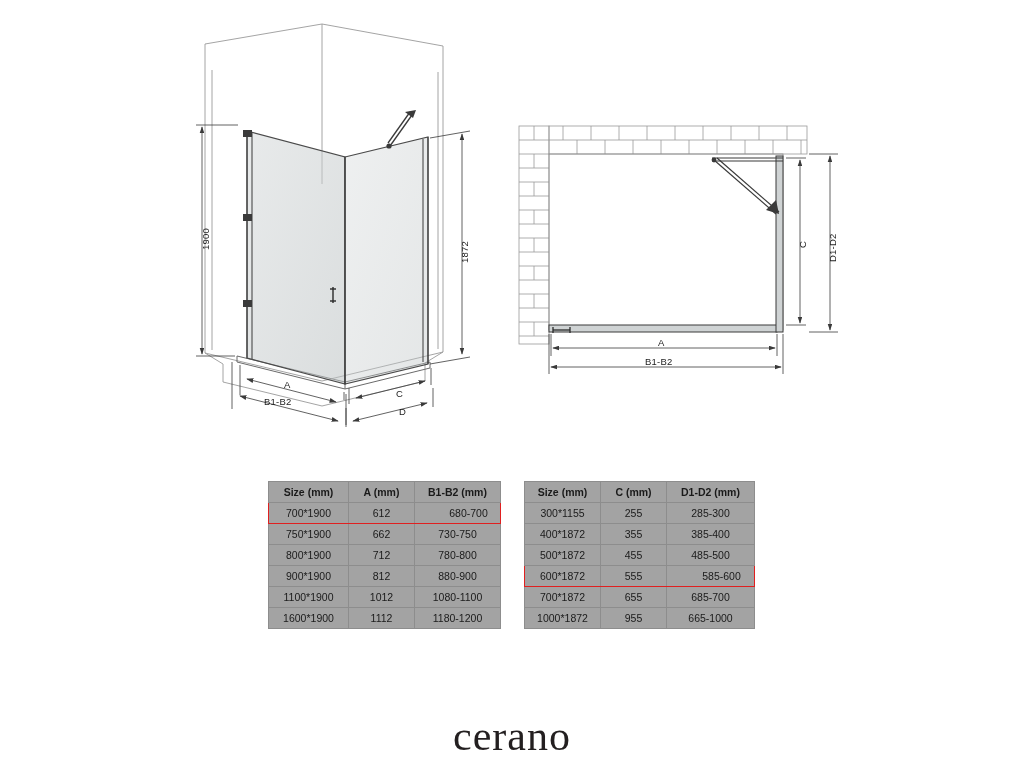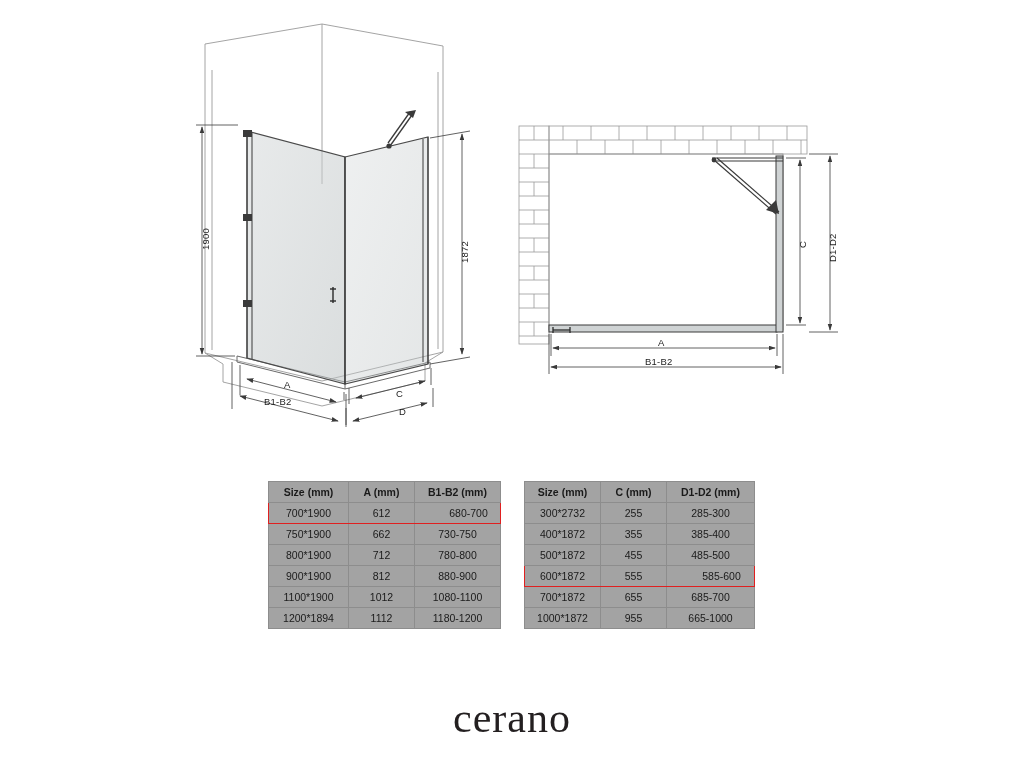--- a/index.html
+++ b/index.html
@@ -70,21 +70,21 @@
     margin-top: 32px;
   }
   table.spec tr.hl td:last-child {
     border-right: 1.6px solid #e02020;
     padding-left: 28px;
   }
   .brand {
     position: absolute;
     left: 0;
     width: 1024px;
-    top: 694px;
+    top: 712px;
     text-align: center;
     font-family: "Liberation Serif", serif;
     font-size: 42px;
     letter-spacing: 1px;
     color: #231f20;
   }
 </style>
 </head>
 <body>
 
@@ -336,40 +336,40 @@
           <td>900*1900</td>
           <td>812</td>
           <td>880-900</td>
         </tr>
         <tr>
           <td>1100*1900</td>
           <td>1012</td>
           <td>1080-1100</td>
         </tr>
         <tr>
-          <td>1200*1894</td>
+          <td>1600*1900</td>
           <td>1112</td>
           <td>1180-1200</td>
         </tr>
       </tbody>
     </table>
   </div>
 
   <div class="table-wrap" style="left:524px; top:481px;">
     <table class="spec">
       <thead>
         <tr>
           <th style="width:76px">Size (mm)</th>
           <th style="width:66px">C (mm)</th>
           <th style="width:88px">D1-D2 (mm)</th>
         </tr>
       </thead>
       <tbody>
         <tr>
-          <td>300*2732</td>
+          <td>300*1155</td>
           <td>255</td>
           <td>285-300</td>
         </tr>
         <tr>
           <td>400*1872</td>
           <td>355</td>
           <td>385-400</td>
         </tr>
         <tr>
           <td>500*1872</td>

